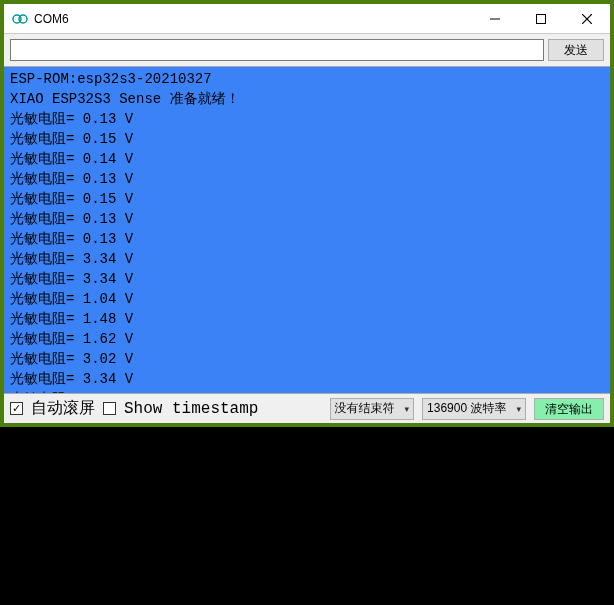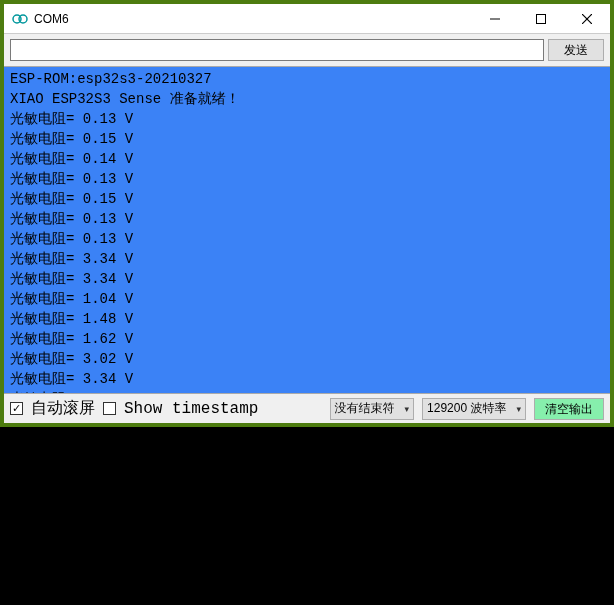--- a/index.html
+++ b/index.html
@@ -218,19 +218,19 @@
     <div class="checkbox-wrap">
       <span class="chk"></span>
       <span class="mono-label">Show timestamp</span>
     </div>
     <div class="spacer"></div>
     <div class="dropdown">
       <span>没有结束符</span>
       <span class="chev">▾</span>
     </div>
     <div class="dropdown">
-      <span>129200 波特率</span>
+      <span>136900 波特率</span>
       <span class="chev">▾</span>
     </div>
     <div class="clear-btn">清空输出</div>
   </div>
 
 </div>
 
 </body></html>

